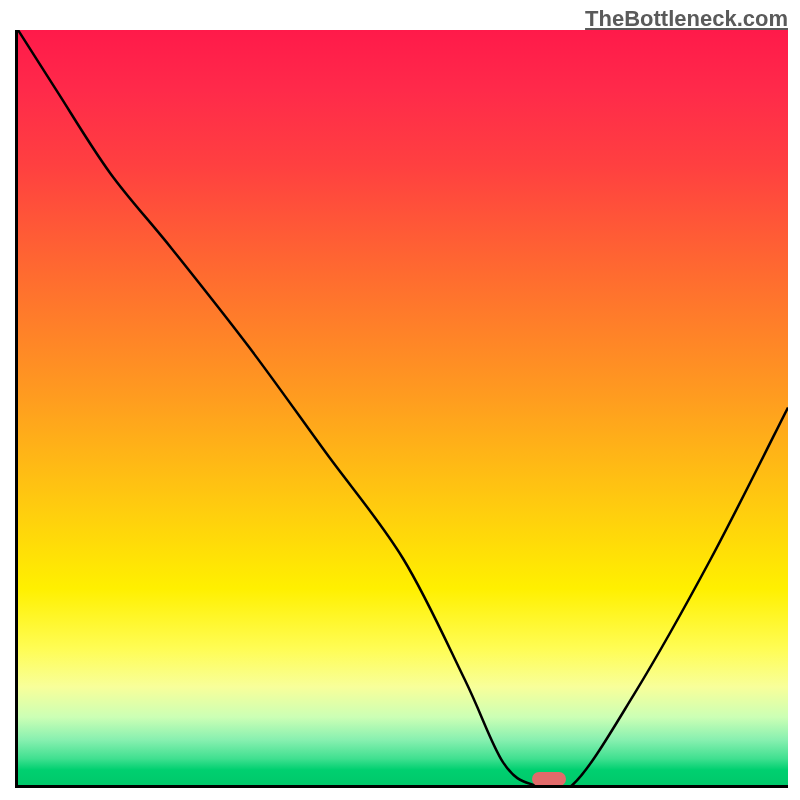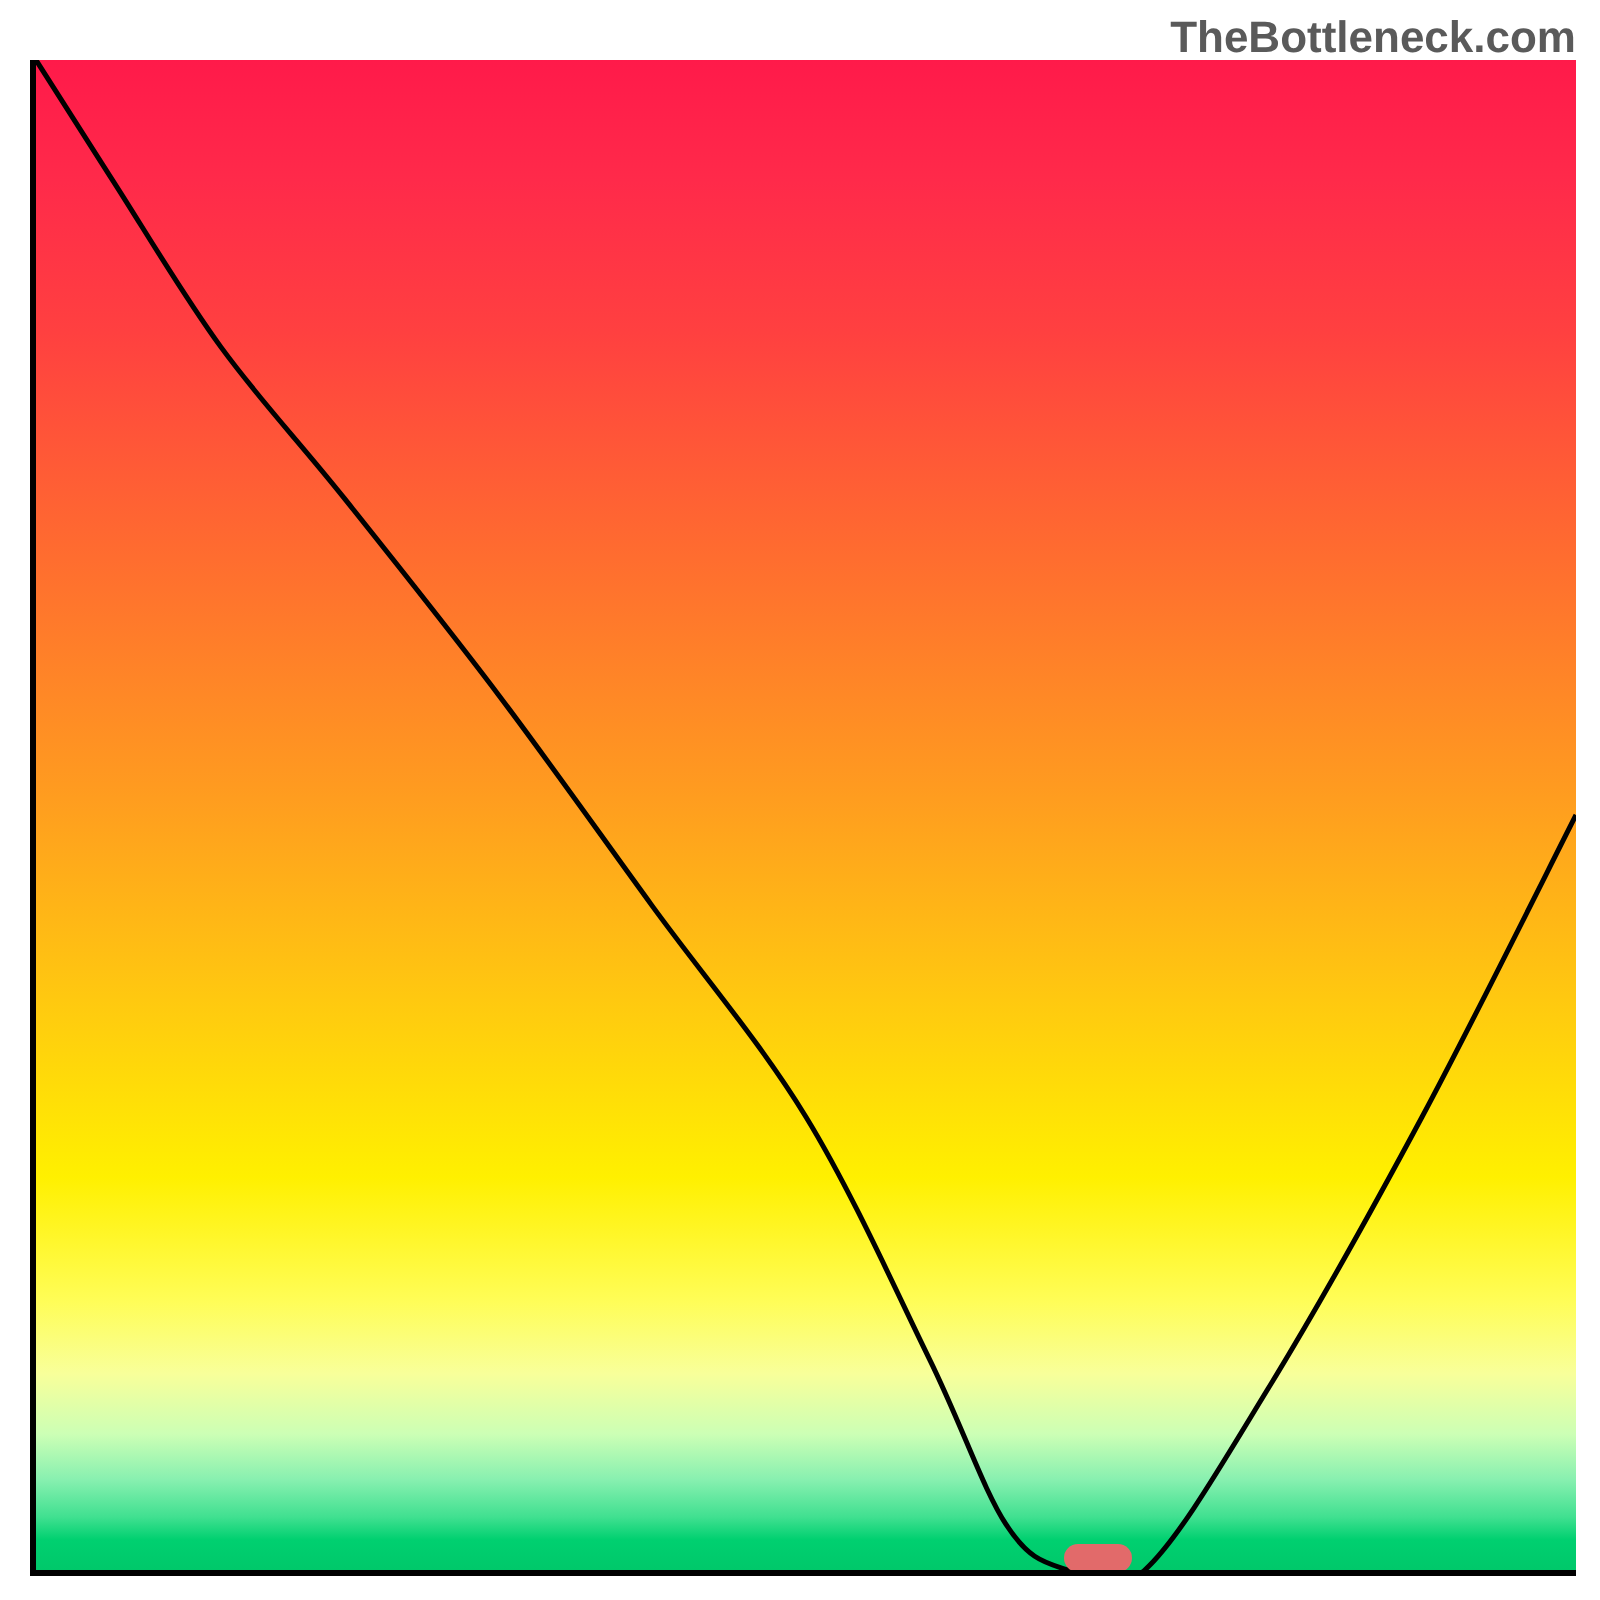--- a/index.html
+++ b/index.html
@@ -12,20 +12,21 @@
     background: #fff;
   }
   .watermark {
     position: absolute;
     top: 6px;
     right: 12px;
     font-size: 22px;
     font-weight: bold;
     color: #5a5a5a;
     z-index: 10;
+    text-decoration: underline;
   }
   .plot-area {
     position: absolute;
     left: 15px;
     top: 30px;
     width: 770px;
     height: 755px;
     border-left: 3px solid #000;
     border-bottom: 3px solid #000;
     overflow: hidden;

